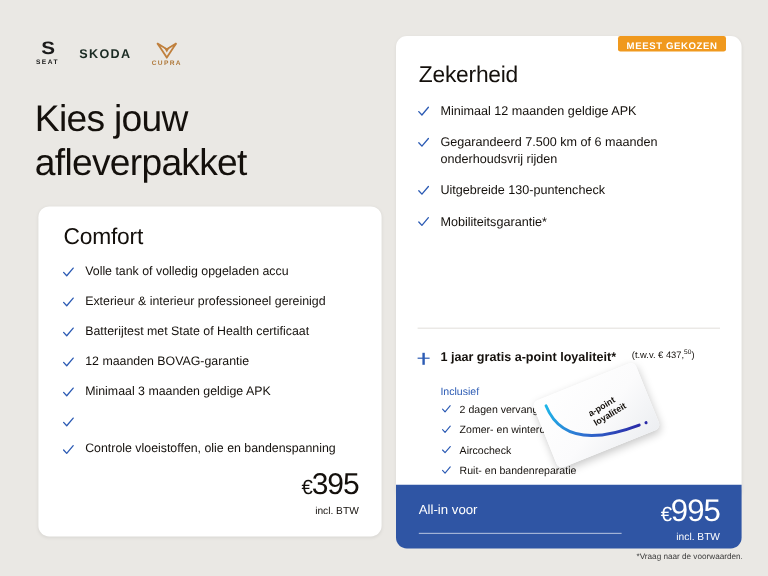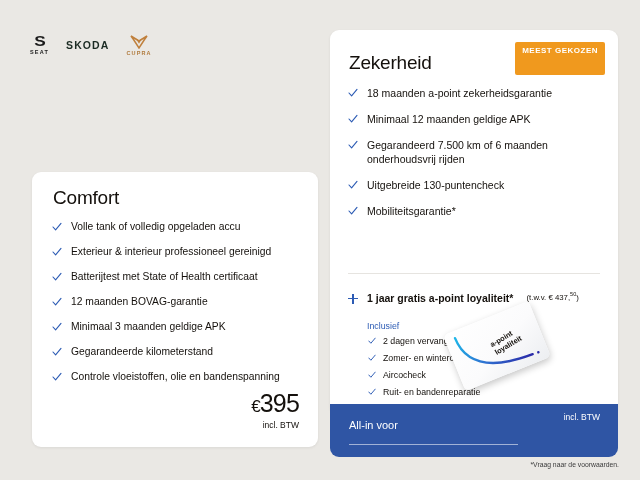--- a/index.html
+++ b/index.html
@@ -62,24 +62,24 @@
   #card-zekerheid { left: 330px; top: 30px; width: 288px; height: 385px; }
 
   .card-title {
     font-size: 19px; font-weight: 500; color: #14100c;
     letter-spacing: -0.2px;
   }
   #card-comfort .card-title { position: absolute; left: 21px; top: 15px; }
   #card-zekerheid .card-title { position: absolute; left: 19px; top: 22px; }
 
   .badge {
-    position: absolute; right: 13px; top: 12px;
+    position: absolute; right: 13px; top: 0;
     background: #f0991e; color: #ffffff;
     font-size: 8px; font-weight: bold; letter-spacing: 0.5px;
-    padding: 4px 7px 20px 7px;
+    padding: 4px 7px 0 7px;
     border-radius: 2px;
     line-height: 9px;
   }
 
   
   .flist { position: absolute; list-style: none; }
   #comfort-list { left: 20px; top: 48px; width: 250px; }
   #zekerheid-list { left: 18px; top: 56px; width: 256px; }
 
   .flist li {
@@ -222,20 +222,21 @@
       <span class="mark">
         <svg width="18" height="14" viewBox="0 0 18 14" aria-hidden="true">
           <path d="M1 1 L9 6 L17 1 L14.5 4.5 L9 13 L3.5 4.5 Z" fill="none" stroke="#c0803d" stroke-width="1.5"></path>
           <path d="M6 3.6 L9 5.6 L12 3.6 L9 8.8 Z" fill="#c0803d"></path>
         </svg>
       </span>
       <span class="word">CUPRA</span>
     </div>
   </div>
 
+  <h1 class="page-title"><span>Kies jouw</span><br><span>afleverpakket</span></h1>
 
   <div class="card" id="card-comfort">
     <div class="card-title">Comfort</div>
 
     <ul class="flist" id="comfort-list">
       <li>
         <span class="chk">
           <svg width="10" height="10" viewBox="0 0 10 10">
               <path d="M1 5 L3.6 7.8 L9 1.4" fill="none" stroke="#2c5bb4" stroke-width="1.1" stroke-linecap="round" stroke-linejoin="round"></path>
             </svg>
@@ -273,21 +274,20 @@
             </svg>
         </span>
         <span class="txt">Minimaal 3 maanden geldige APK</span>
       </li>
       <li>
         <span class="chk">
           <svg width="10" height="10" viewBox="0 0 10 10">
               <path d="M1 5 L3.6 7.8 L9 1.4" fill="none" stroke="#2c5bb4" stroke-width="1.1" stroke-linecap="round" stroke-linejoin="round"></path>
             </svg>
         </span>
-        <span class="txt">Gegarandeerde kilometerstand</span>
       </li>
       <li>
         <span class="chk">
           <svg width="10" height="10" viewBox="0 0 10 10">
               <path d="M1 5 L3.6 7.8 L9 1.4" fill="none" stroke="#2c5bb4" stroke-width="1.1" stroke-linecap="round" stroke-linejoin="round"></path>
             </svg>
         </span>
         <span class="txt">Controle vloeistoffen, olie en bandenspanning</span>
       </li>
     </ul>
@@ -296,28 +296,20 @@
       <div class="price-main"><span class="cur">€</span><span>395</span></div>
       <div class="price-sub">incl. BTW</div>
     </div>
   </div>
 
   <div class="card" id="card-zekerheid">
     <div class="badge">MEEST GEKOZEN</div>
     <div class="card-title">Zekerheid</div>
 
     <ul class="flist" id="zekerheid-list">
-      <li>
-        <span class="chk">
-          <svg width="10" height="10" viewBox="0 0 10 10">
-              <path d="M1 5 L3.6 7.8 L9 1.4" fill="none" stroke="#2c5bb4" stroke-width="1.1" stroke-linecap="round" stroke-linejoin="round"></path>
-            </svg>
-        </span>
-        <span class="txt">18 maanden a-point zekerheidsgarantie</span>
-      </li>
       <li>
         <span class="chk">
           <svg width="10" height="10" viewBox="0 0 10 10">
               <path d="M1 5 L3.6 7.8 L9 1.4" fill="none" stroke="#2c5bb4" stroke-width="1.1" stroke-linecap="round" stroke-linejoin="round"></path>
             </svg>
         </span>
         <span class="txt">Minimaal 12 maanden geldige APK</span>
       </li>
       <li>
         <span class="chk">
@@ -404,19 +396,20 @@
       <path d="M10 7 C10 34, 30 50, 76 51" fill="none" stroke="url(#swoosh)" stroke-width="2.4" stroke-linecap="round"></path>
       <circle cx="82" cy="51.3" r="1.3" fill="#2a2aa8"></circle>
     </svg>
     <div class="cardtext"><span>a-point</span><br><span>loyaliteit</span></div>
   </div>
 
   <div id="allin-bar">
     <div id="allin-label">All-in voor</div>
     <div id="allin-rule"></div>
     <div class="price-block">
+      <div class="price-main"><span class="cur">€</span><span>995</span></div>
       <div class="price-sub">incl. BTW</div>
     </div>
   </div>
 
   <div id="footnote">*Vraag naar de voorwaarden.</div>
 
 </div>
 
 </body></html>

